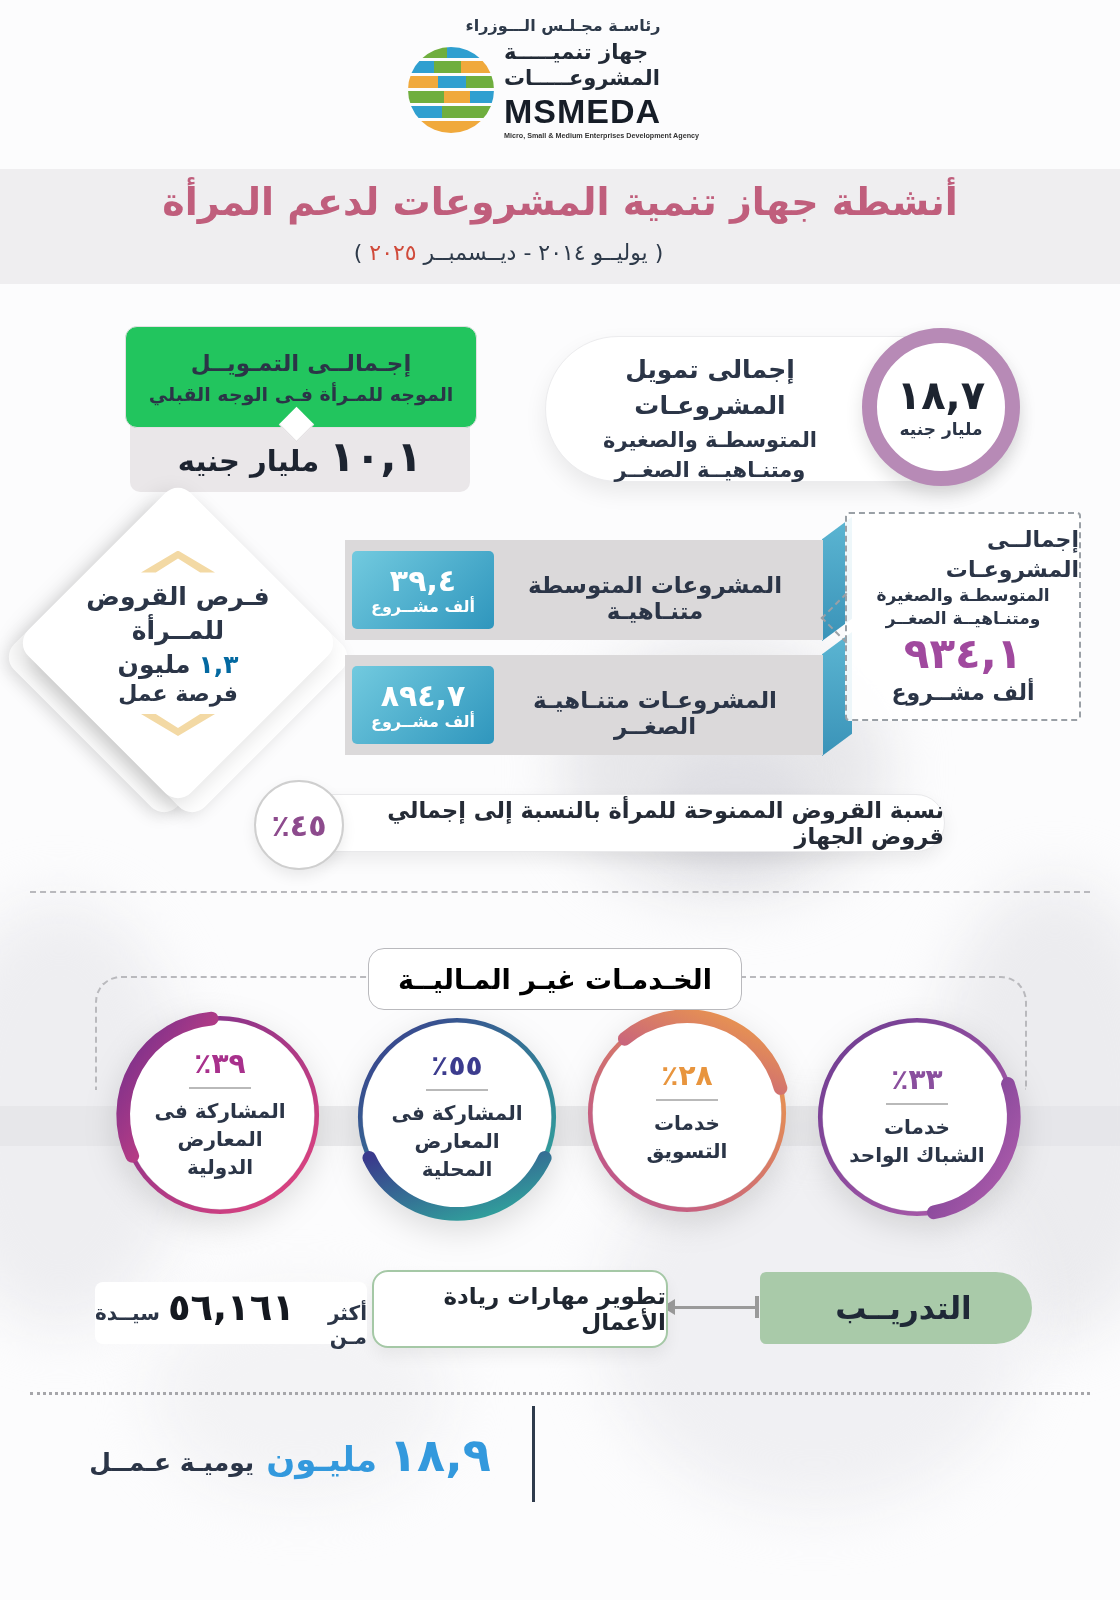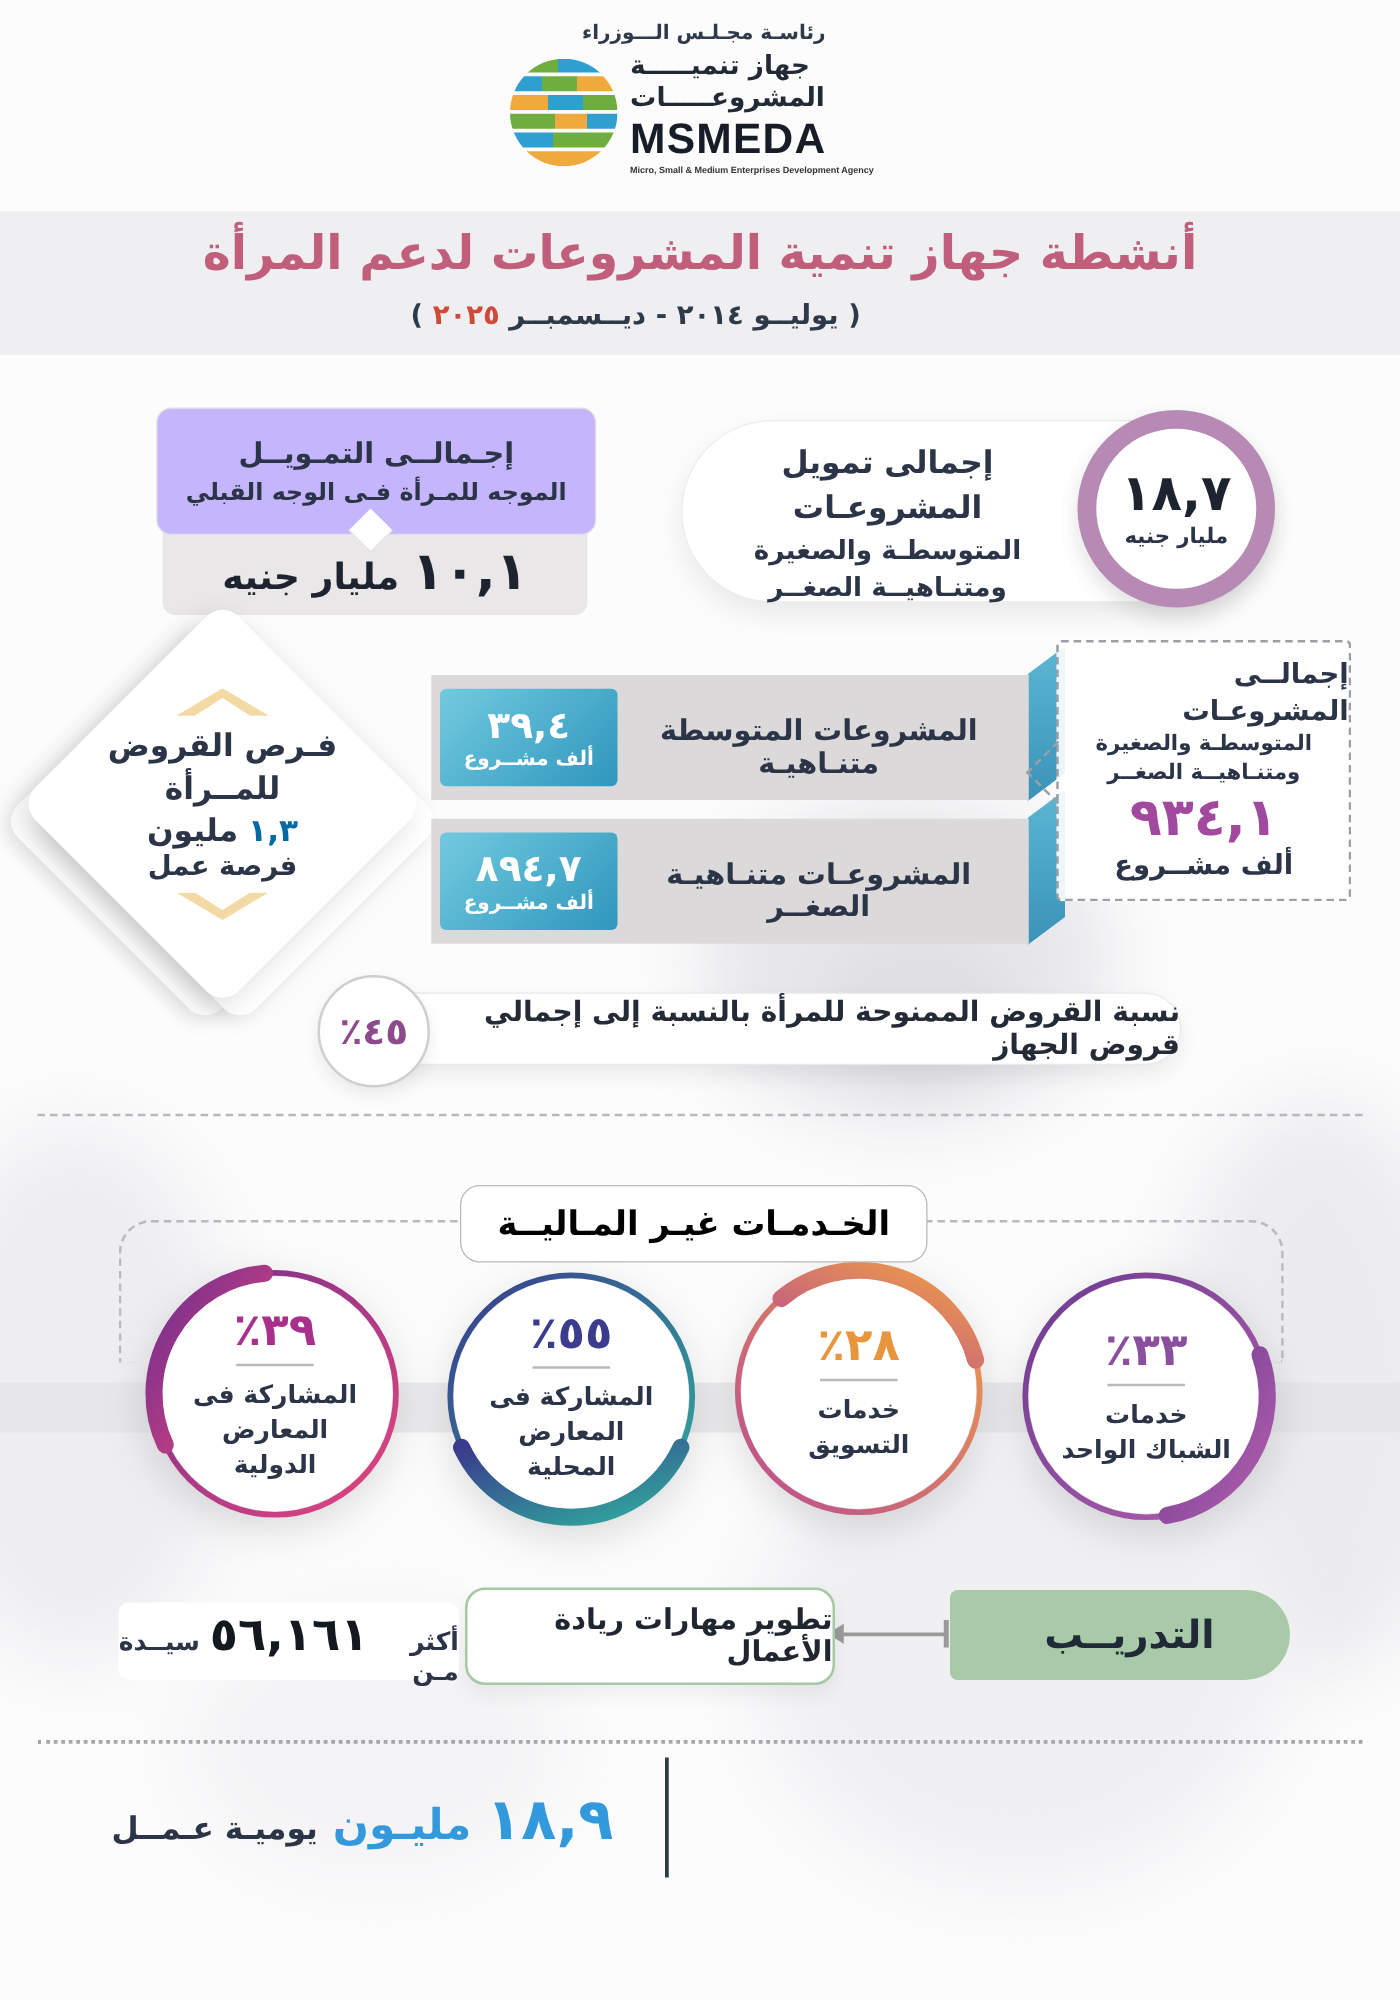--- a/index.html
+++ b/index.html
@@ -30,38 +30,38 @@
   .gs5{background:linear-gradient(90deg,#2f9fd0 40%,#6fae3e 40%);}
   .gs6{background:#f0a93c;}
   .logo-text{display:flex;flex-direction:column;align-items:flex-end;direction:rtl;width:100%;}
   .agency{font-size:21px;font-weight:bold;color:#222a36;line-height:1.25;}
   .brand{font-size:34px;font-weight:bold;color:#161d27;letter-spacing:1px;line-height:1.05;margin-top:2px;font-family:"Liberation Sans",sans-serif;direction:ltr;}
   .brand-sub{font-size:7.2px;font-weight:bold;color:#333;direction:ltr;margin-top:2px;font-family:"Liberation Sans",sans-serif;}
 
   
   .title-band{left:0;top:169px;width:1120px;height:115px;background:#efeef0;z-index:1;}
   .main-title{left:0;top:180px;width:1120px;font-size:38px;font-weight:bold;color:#c05e7c;z-index:2;}
-  .date-line{left:0;top:240px;width:1017px;font-size:22px;font-weight:bold;color:#2e3a4a;z-index:2;}
+  .date-line{left:0;top:240px;width:1017px;font-size:22px;font-weight:normal;color:#2e3a4a;z-index:2;}
   .date-year{color:#d04a3a;}
 
   
   .fund-pill{left:545px;top:336px;width:468px;height:144px;background:#fff;border:1px solid #ececee;
              border-radius:80px;box-shadow:0 10px 22px rgba(0,0,0,.08);z-index:1;}
   .fund-text{left:560px;top:352px;width:300px;z-index:2;line-height:1.45;}
   .fund-l1{font-size:25px;font-weight:bold;}
   .fund-l2,.fund-l3{font-size:21px;font-weight:bold;}
   .fund-circle{left:862px;top:328px;width:128px;height:128px;background:#fff;border:15px solid #b78ab6;
                border-radius:50%;box-shadow:0 8px 18px rgba(0,0,0,.12);z-index:2;
                display:flex;flex-direction:column;align-items:center;justify-content:center;}
   .fund-value{font-size:40px;font-weight:bold;color:#1d2430;line-height:1;}
   .fund-unit{font-size:17px;font-weight:bold;margin-top:4px;}
 
   
   .ue-gray{left:130px;top:398px;width:340px;height:94px;background:#eae7e9;border-radius:10px;z-index:1;}
-  .ue-white{left:125px;top:326px;width:350px;height:100px;background:#c4b5fd;border:1.5px solid #e3e0e2;
+  .ue-white{left:125px;top:326px;width:350px;height:100px;background:#22c55e;border:1.5px solid #e3e0e2;
             border-radius:12px;z-index:2;display:flex;flex-direction:column;align-items:center;justify-content:center;line-height:1.5;}
   .ue-tip{left:284px;top:412px;width:24px;height:24px;background:#fff;border-right:1.5px solid #e3e0e2;
           border-bottom:1.5px solid #e3e0e2;transform:rotate(45deg);z-index:3;}
   .ue-l1{font-size:23px;font-weight:bold;}
   .ue-l2{font-size:19px;font-weight:bold;}
   .ue-value-row{left:130px;top:432px;width:340px;z-index:2;display:flex;direction:rtl;align-items:baseline;justify-content:center;gap:10px;}
   .ue-value{font-size:42px;font-weight:bold;color:#1d2430;}
   .ue-unit{font-size:29px;font-weight:bold;color:#1d2430;}
 
   
@@ -124,21 +124,21 @@
   .conn-left{left:95px;top:976px;width:275px;height:112px;border-top:2px dashed #b9b9bd;border-left:2px dashed #b9b9bd;
              border-top-left-radius:26px;z-index:1;}
   .conn-right{left:740px;top:976px;width:285px;height:112px;border-top:2px dashed #b9b9bd;border-right:2px dashed #b9b9bd;
               border-top-right-radius:26px;z-index:1;}
   .svc-band{left:0;top:1106px;width:1120px;height:40px;background:#e3e3e6;opacity:.65;z-index:1;}
   .svc-circle{width:210px;height:210px;z-index:2;}
   .svc-c0{left:115px;top:1010px;} .svc-c1{left:352px;top:1012px;}
   .svc-c2{left:582px;top:1008px;} .svc-c3{left:812px;top:1012px;}
   .svc-circle svg{width:210px;height:210px;filter:drop-shadow(0 10px 16px rgba(0,0,0,.13));}
   .svc-content{position:absolute;inset:26px;display:flex;flex-direction:column;align-items:center;justify-content:center;}
-  .svc-pct{font-size:36px;font-weight:bold;direction:rtl;line-height:1.1;}
+  .svc-pct{font-size:28px;font-weight:bold;direction:rtl;line-height:1.1;}
   .pct0{color:#a8308c;} .pct1{color:#3c3c8e;} .pct2{color:#e8953e;} .pct3{color:#8a4f9e;}
   .svc-div{width:62px;border-top:2px solid #b9b9b9;margin:7px 0 8px 0;}
   .svc-label{font-size:20px;font-weight:bold;color:#2b3547;text-align:center;line-height:1.4;}
 
   
   .tr-women{left:95px;top:1282px;width:272px;height:62px;background:#fff;border-radius:8px;z-index:2;
             display:flex;direction:rtl;align-items:baseline;justify-content:center;gap:8px;padding-top:4px;box-sizing:border-box;}
   .tr-more{font-size:20px;font-weight:bold;}
   .tr-count{font-size:37px;font-weight:bold;color:#14181f;}
   .tr-unit{font-size:20px;font-weight:bold;letter-spacing:1px;}

